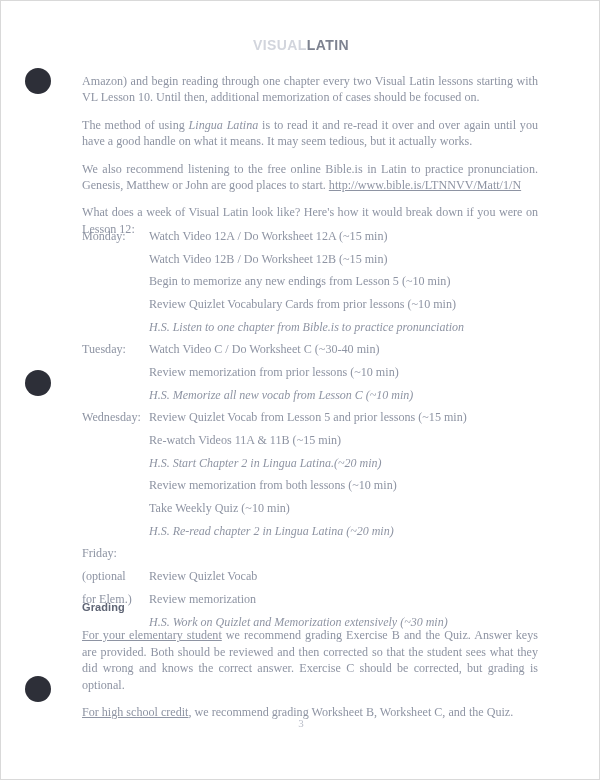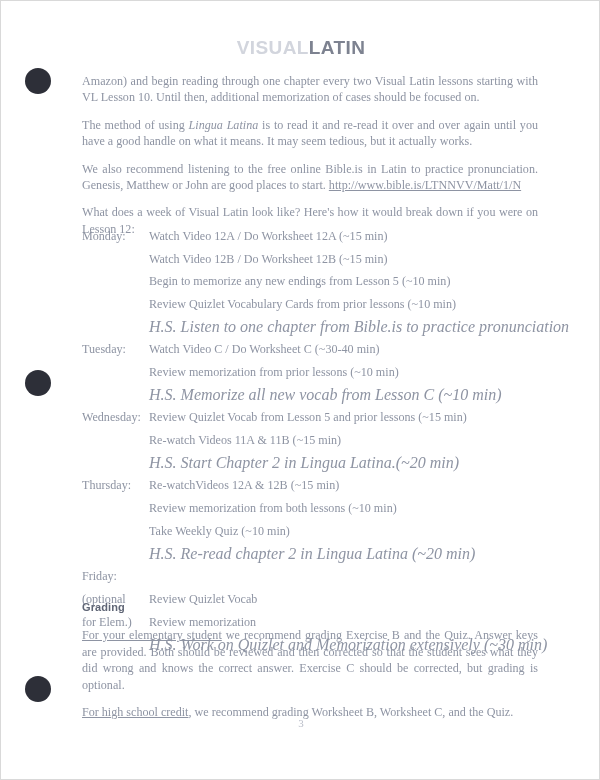--- a/index.html
+++ b/index.html
@@ -38,21 +38,21 @@
 
   
   #header {
     position: absolute;
     top: 36px;
     left: 0;
     width: 600px;
     text-align: center;
     font-family: "Liberation Sans", "DejaVu Sans", sans-serif;
     font-weight: bold;
-    font-size: 19px;
+    font-size: 14px;
     letter-spacing: 0.4px;
     white-space: nowrap;
   }
   #header .logo-visual { color: #d2d5dd; }
   #header .logo-latin  { color: #7d8290; }
 
   
   #content {
     position: absolute;
     left: 81px;
@@ -97,21 +97,21 @@
     flex: 0 0 67px;
     white-space: nowrap;
   }
   .sched-act {
     flex: 1 1 auto;
     white-space: nowrap;
     font-family: Liberation Serif, serif;
   }
   .sched-act.hs {
     font-style: italic;
-    font-size: 16px;
+    font-size: 12px;
   }
 
   
   #grading {
     position: absolute;
     left: 81px;
     top: 598px;
     width: 456px;
     color: #8e94a3;
     font-size: 12.1px;
@@ -197,24 +197,20 @@
       </div>
       <div class="sched-row">
         <div class="sched-day"></div>
         <div class="sched-act">Re-watch Videos 11A &amp; 11B (~15 min)</div>
       </div>
       <div class="sched-row">
         <div class="sched-day"></div>
         <div class="sched-act hs">H.S. Start Chapter 2 in Lingua Latina.(~20 min)</div>
       </div>
       <div class="sched-row">
-        <div class="sched-day">Thursday:</div>
-        <div class="sched-act">Re-watchVideos 12A &amp; 12B (~15 min)</div>
-      </div>
-      <div class="sched-row">
         <div class="sched-day"></div>
         <div class="sched-act">Review memorization from both lessons (~10 min)</div>
       </div>
       <div class="sched-row">
         <div class="sched-day"></div>
         <div class="sched-act">Take Weekly Quiz (~10 min)</div>
       </div>
       <div class="sched-row">
         <div class="sched-day"></div>
         <div class="sched-act hs">H.S. Re-read chapter 2 in Lingua Latina (~20 min)</div>

